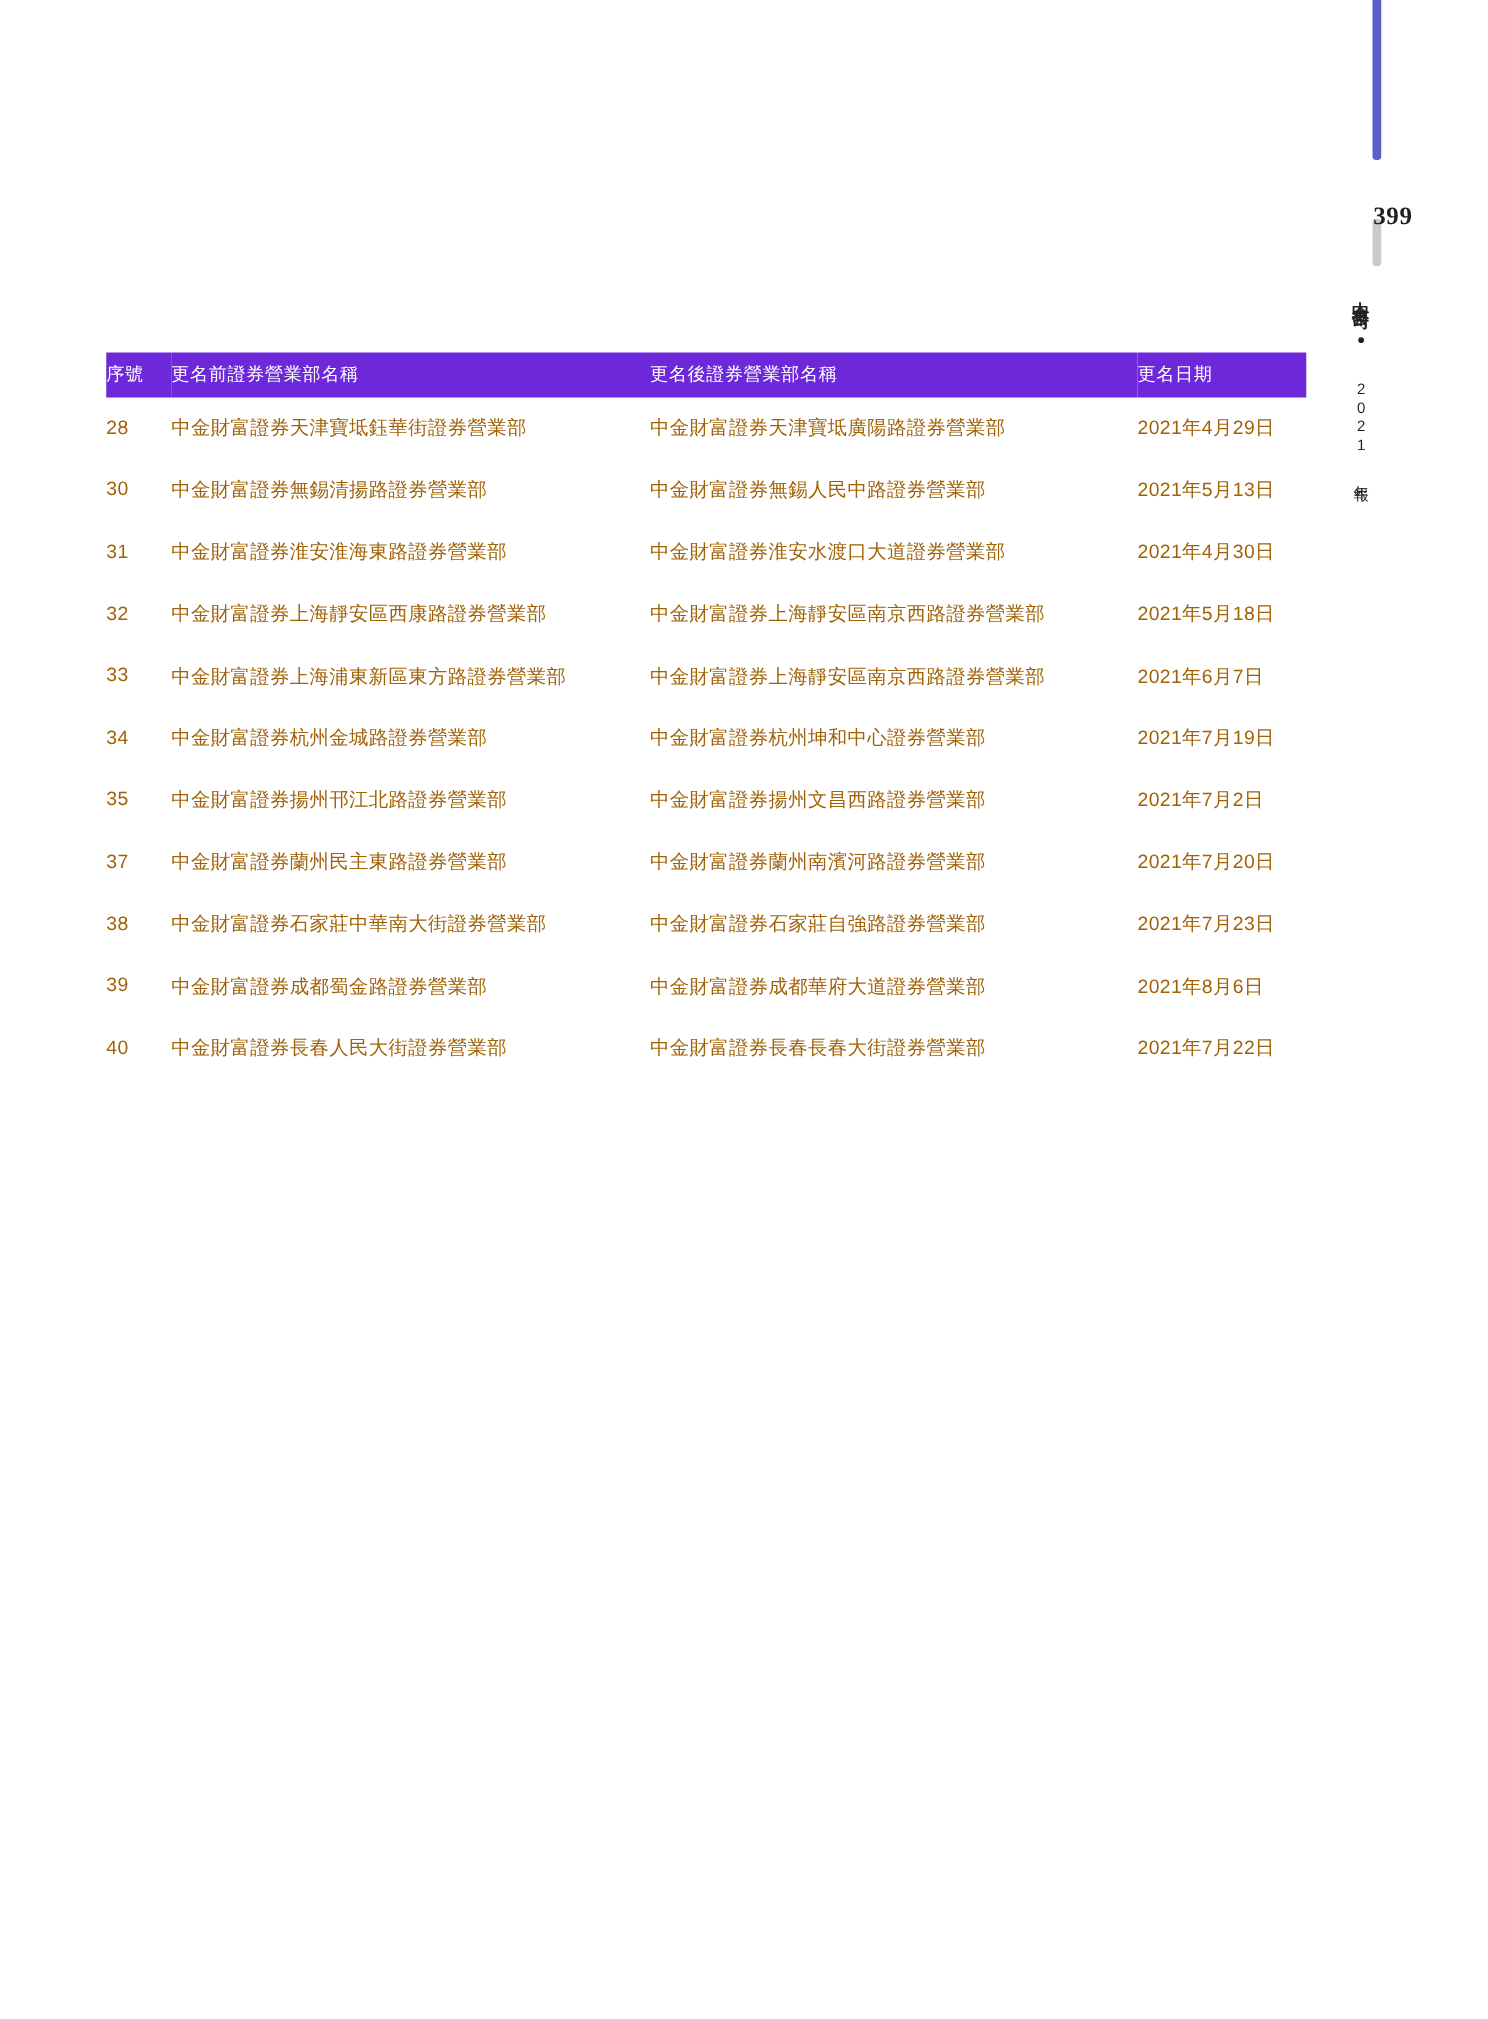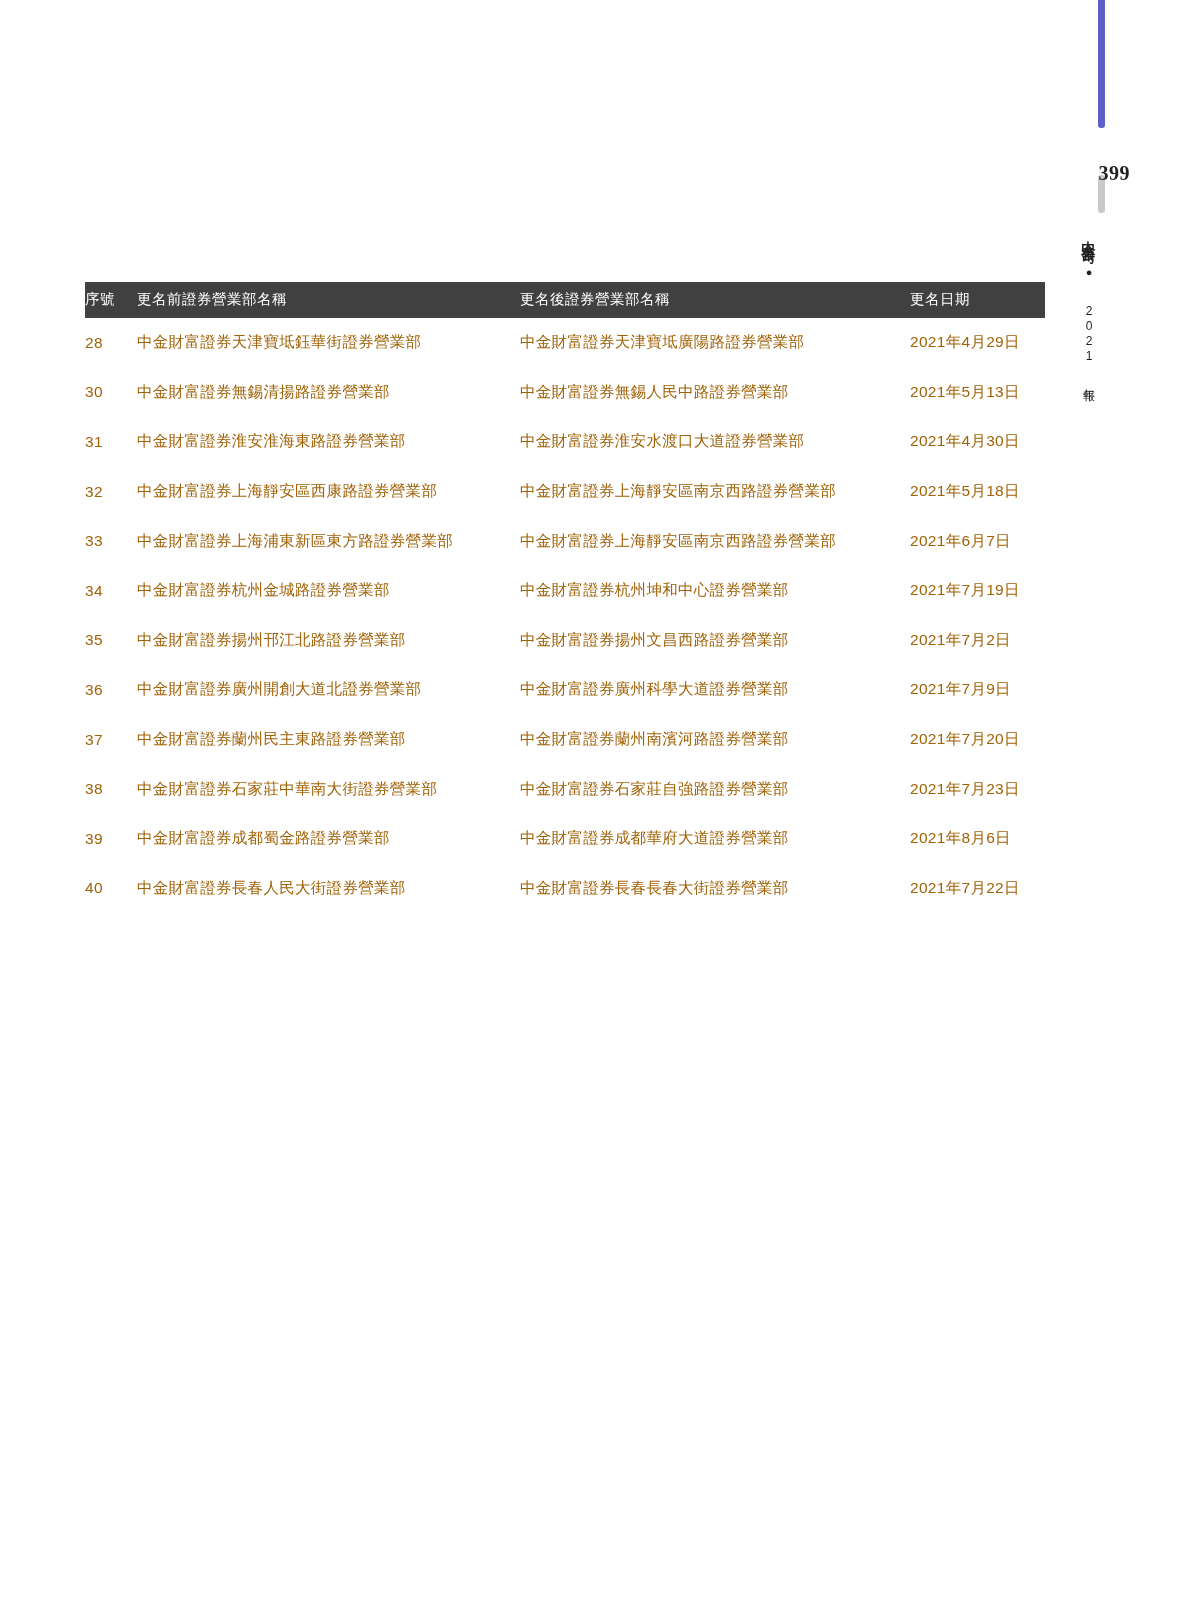--- a/index.html
+++ b/index.html
@@ -80,21 +80,21 @@
     left: 85px;
     top: 282px;
     width: 960px;
   }
   table.rename-table {
     border-collapse: collapse;
     width: 960px;
     table-layout: fixed;
   }
   table.rename-table thead th {
-    background: #404040;
+    background: #6d28d9;
     color: #ffffff;
     font-size: 14.5px;
     font-weight: normal;
     text-align: left;
     padding: 8px 0 9px 0;
     height: 15px;
     letter-spacing: 0.5px;
   }
   thead th.c-no   { width: 52px;  padding-left: 12px; }
   thead th.c-old  { width: 383px; }
@@ -173,26 +173,20 @@
           <td class="c-new">中金財富證券杭州坤和中心證券營業部</td>
           <td class="c-date">2021年7月19日</td>
         </tr>
         <tr>
           <td class="c-no">35</td>
           <td class="c-old">中金財富證券揚州邗江北路證券營業部</td>
           <td class="c-new">中金財富證券揚州文昌西路證券營業部</td>
           <td class="c-date">2021年7月2日</td>
         </tr>
         <tr>
-          <td class="c-no">36</td>
-          <td class="c-old">中金財富證券廣州開創大道北證券營業部</td>
-          <td class="c-new">中金財富證券廣州科學大道證券營業部</td>
-          <td class="c-date">2021年7月9日</td>
-        </tr>
-        <tr>
           <td class="c-no">37</td>
           <td class="c-old">中金財富證券蘭州民主東路證券營業部</td>
           <td class="c-new">中金財富證券蘭州南濱河路證券營業部</td>
           <td class="c-date">2021年7月20日</td>
         </tr>
         <tr>
           <td class="c-no">38</td>
           <td class="c-old">中金財富證券石家莊中華南大街證券營業部</td>
           <td class="c-new">中金財富證券石家莊自強路證券營業部</td>
           <td class="c-date">2021年7月23日</td>

